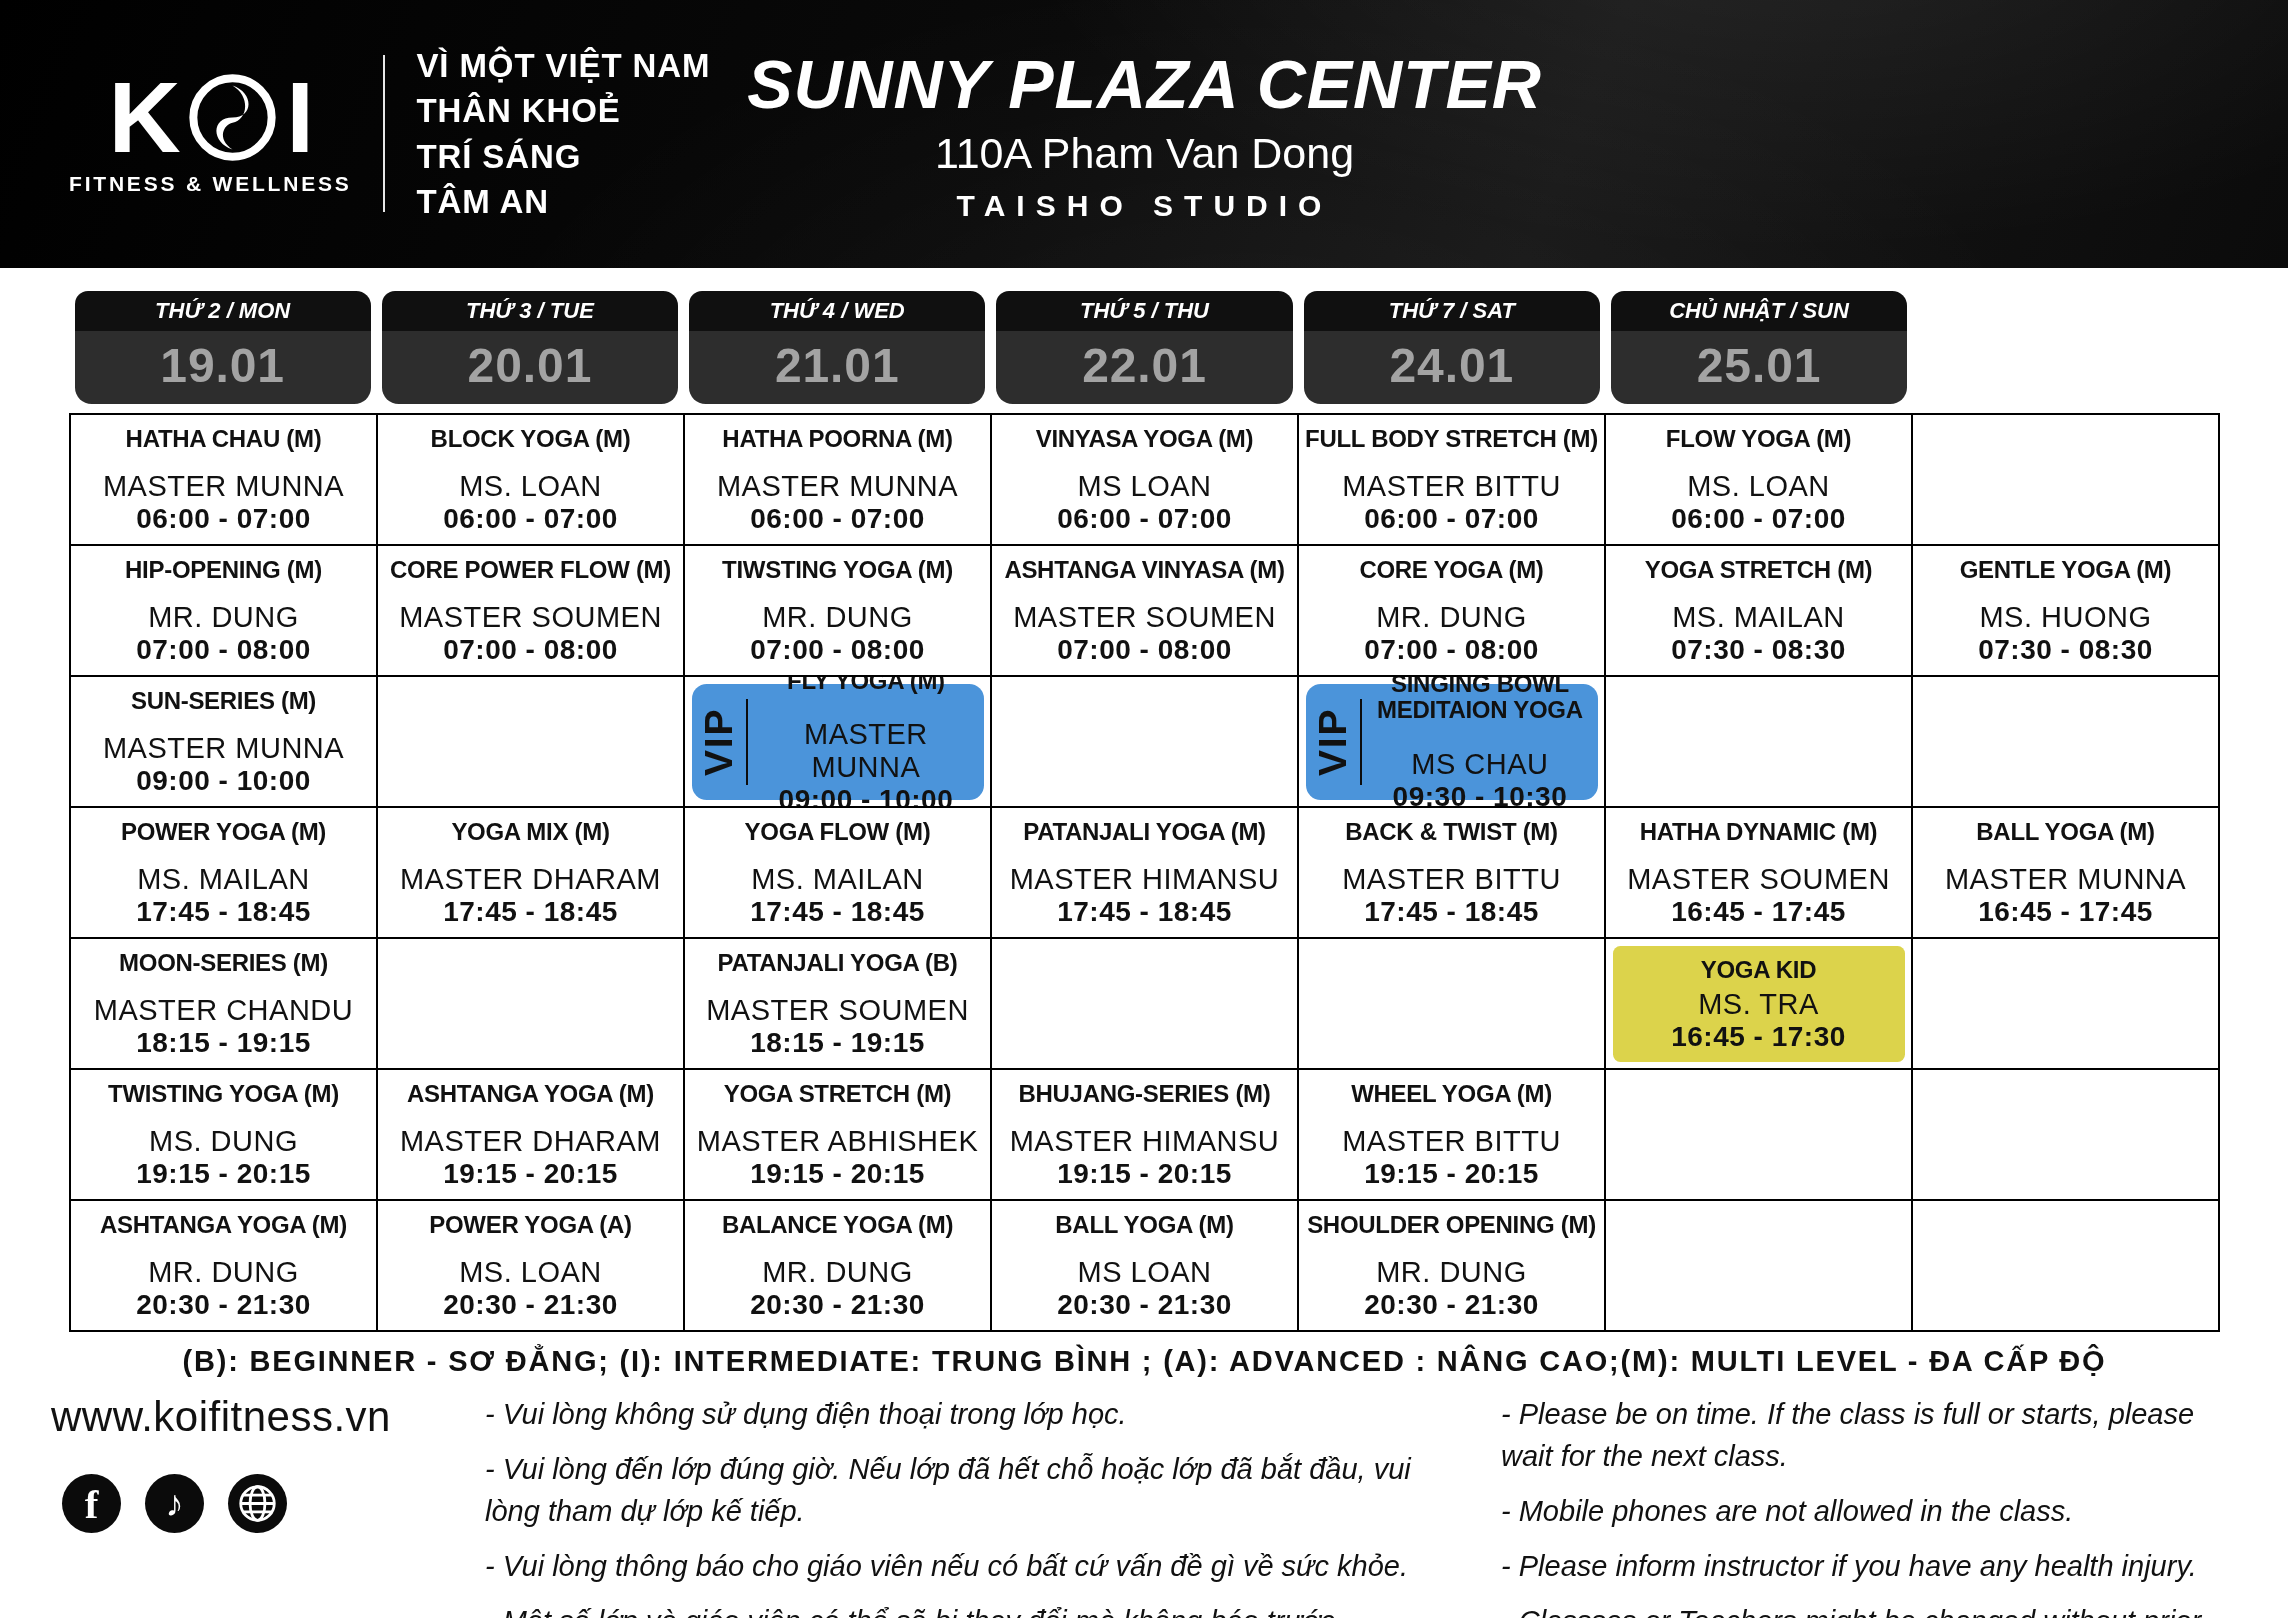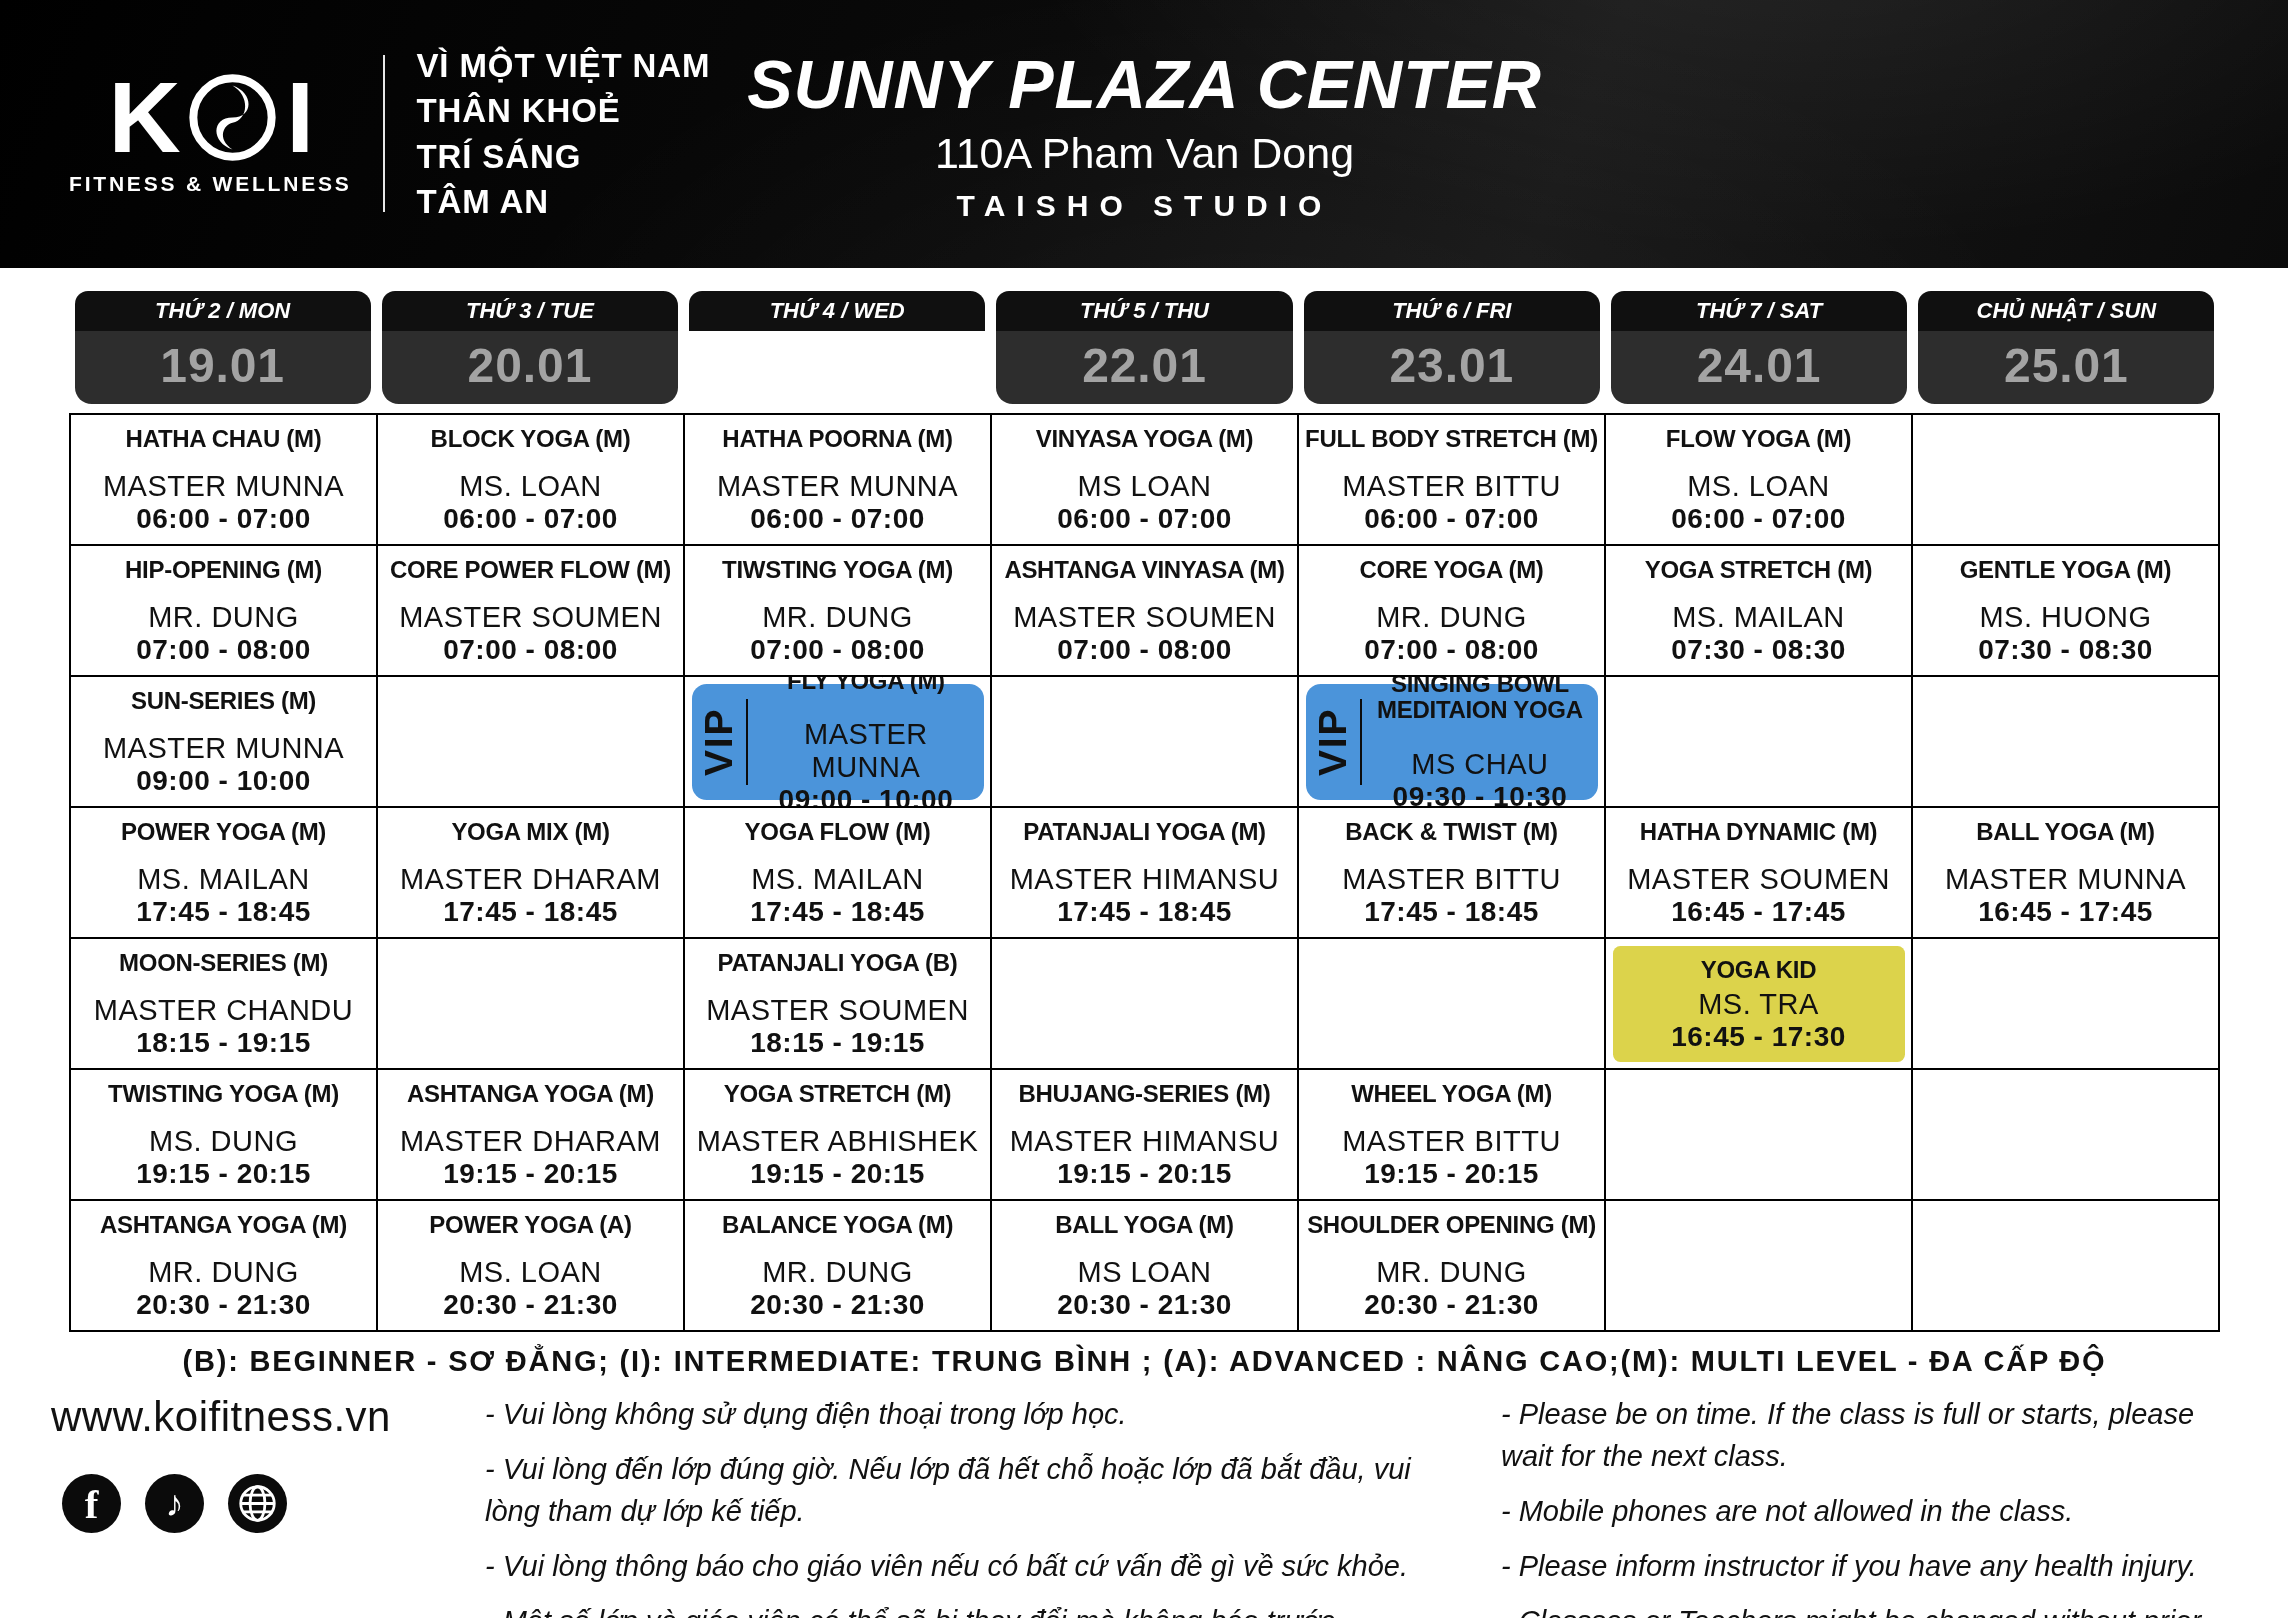--- a/index.html
+++ b/index.html
@@ -159,28 +159,25 @@
       <div class="day-col">
     <div class="day-pill">THỨ 2 / MON</div>
     <div class="day-date">19.01</div>
   </div>
       <div class="day-col">
     <div class="day-pill">THỨ 3 / TUE</div>
     <div class="day-date">20.01</div>
   </div>
       <div class="day-col">
     <div class="day-pill">THỨ 4 / WED</div>
+    <div class="day-date">21.01</div>
   </div>
       <div class="day-col">
     <div class="day-pill">THỨ 5 / THU</div>
     <div class="day-date">22.01</div>
-  </div>
-      <div class="day-col">
-    <div class="day-pill">THỨ 6 / FRI</div>
-    <div class="day-date">23.01</div>
   </div>
       <div class="day-col">
     <div class="day-pill">THỨ 7 / SAT</div>
     <div class="day-date">24.01</div>
   </div>
       <div class="day-col">
     <div class="day-pill">CHỦ NHẬT / SUN</div>
     <div class="day-date">25.01</div>
   </div>
     </div>

